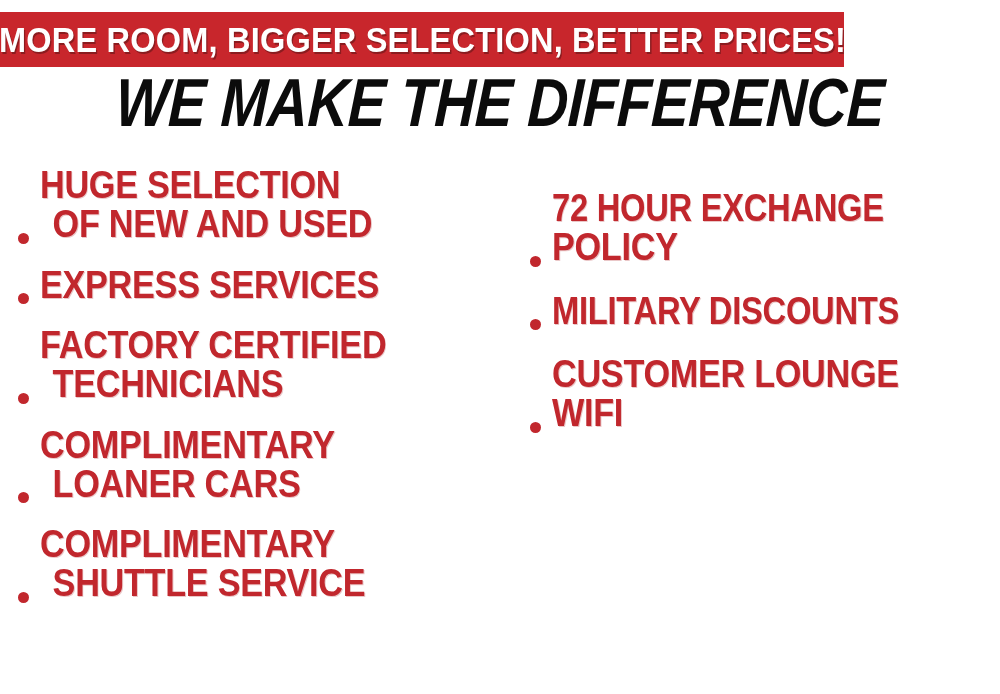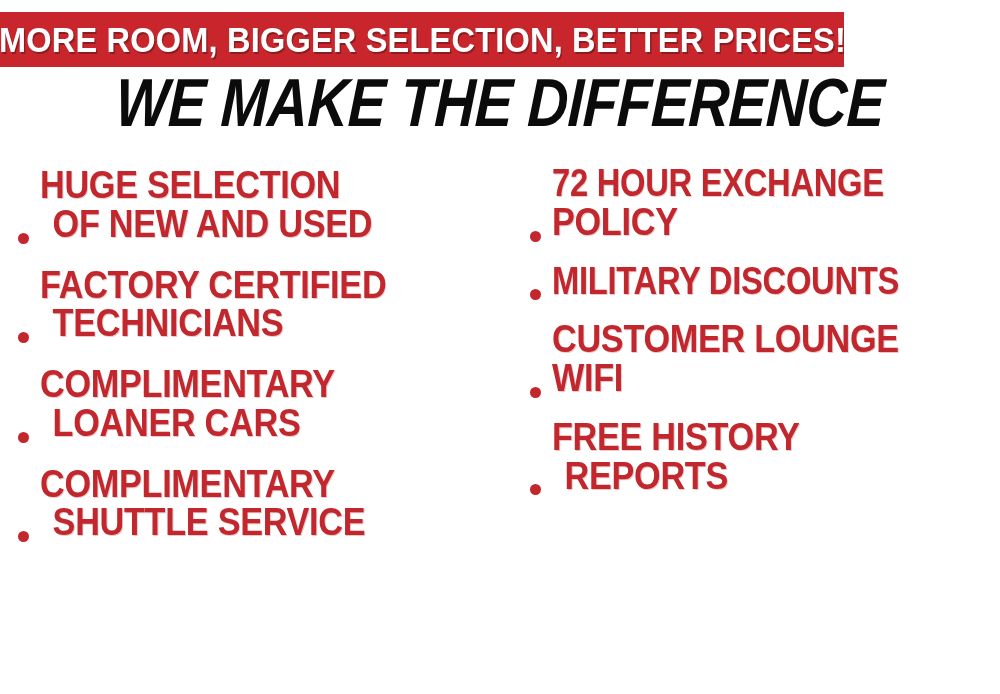--- a/index.html
+++ b/index.html
@@ -93,20 +93,21 @@
     padding-top: 14px;
   }
 
   .bullet-item {
     display: flex;
     align-items: flex-end;
     margin-bottom: 22px;
   }
   .col-right .bullet-item {
     margin-bottom: 20px;
+    margin-top: 25px;
   }
   .dot {
     flex: 0 0 auto;
     width: 11px;
     height: 11px;
     border-radius: 50%;
     background: #c1272d;
     margin-top: 16px;
     margin-right: 11px;
   }
@@ -152,20 +153,26 @@
     <div class="col col-left">
 
       <div class="bullet-item">
         <span class="dot"></span>
         <div class="bullet-lines">
           <div class="bline">HUGE SELECTION</div>
           <div class="bline indent">OF NEW AND USED</div>
         </div>
       </div>
 
+      <div class="bullet-item">
+        <span class="dot"></span>
+        <div class="bullet-lines">
+          <div class="bline">EXPRESS SERVICES</div>
+        </div>
+      </div>
 
       <div class="bullet-item">
         <span class="dot"></span>
         <div class="bullet-lines">
           <div class="bline">FACTORY CERTIFIED</div>
           <div class="bline indent">TECHNICIANS</div>
         </div>
       </div>
 
       <div class="bullet-item">
@@ -206,25 +213,18 @@
 
       <div class="bullet-item">
         <span class="dot"></span>
         <div class="bullet-lines">
           <div class="bline">CUSTOMER LOUNGE</div>
           <div class="bline">WIFI</div>
         </div>
       </div>
 
 
-      <div class="bullet-item">
-        <span class="dot"></span>
-        <div class="bullet-lines">
-          <div class="bline">FREE HISTORY</div>
-          <div class="bline indent">REPORTS</div>
-        </div>
-      </div>
 
     </div>
 
   </div>
 
 </div>
 
 </body></html>

